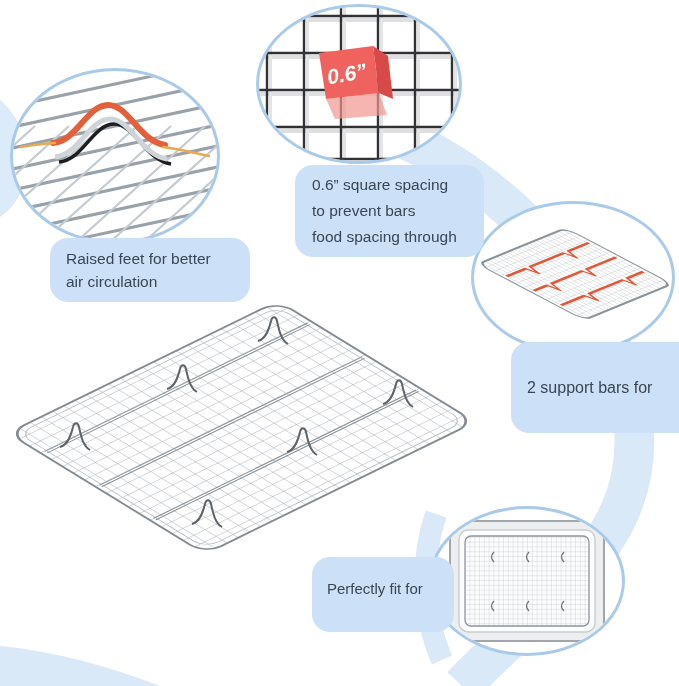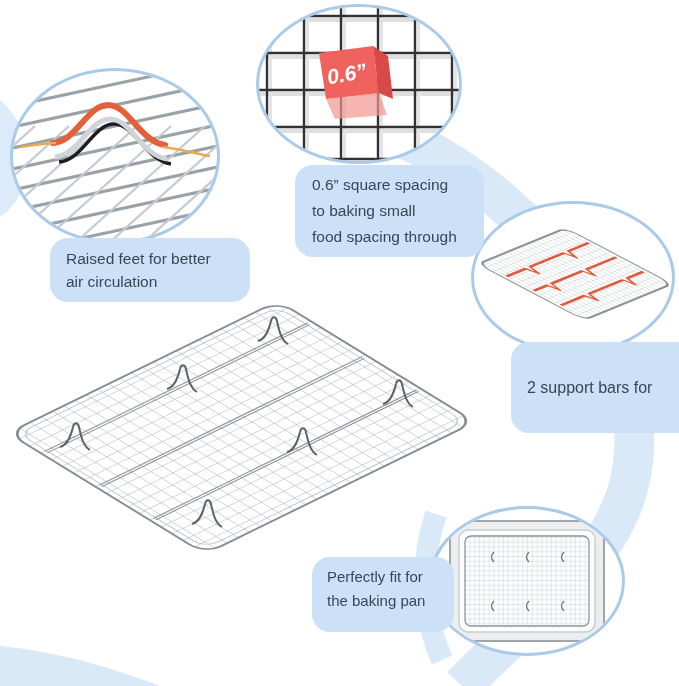--- a/index.html
+++ b/index.html
@@ -144,26 +144,25 @@
     </svg>
   </div>
 
   <div class="callout c1">
     <span>Raised feet for better</span>
     <span>air circulation</span>
   </div>
 
   <div class="callout c2">
     <span>0.6” square spacing</span>
-    <span>to baking small</span>
+    <span>to prevent bars</span>
     <span>food spacing through</span>
   </div>
 
   <div class="callout c3">
     <span>2 support bars for</span>
   </div>
 
   <div class="callout c4">
     <span>Perfectly fit for</span>
-    <span>the baking pan</span>
   </div>
 
 </div>
 
 </body></html>

